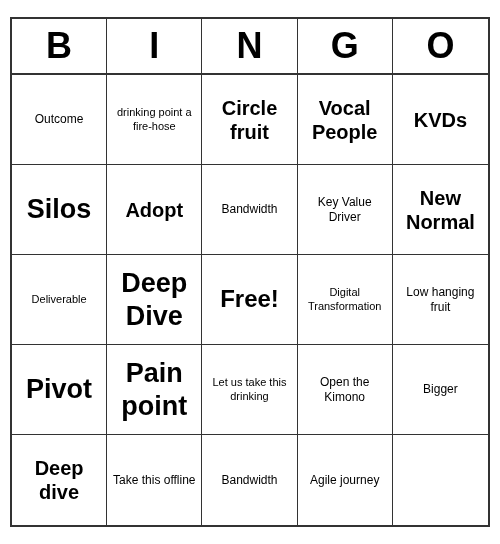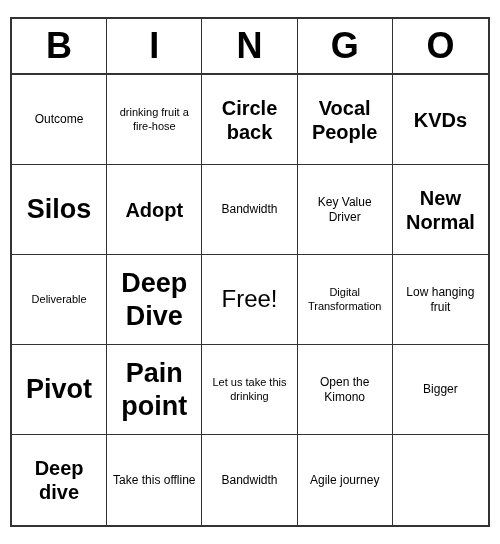--- a/index.html
+++ b/index.html
@@ -47,38 +47,38 @@
       font-size: 12px;
       line-height: 1.2;
     }
     .cell:nth-child(5n) { border-right: none; }
     .cell:nth-child(n+21) { border-bottom: none; }
     .cell.large { font-size: 27px; font-weight: bold; }
     .cell.medium { font-size: 20px; font-weight: bold; }
     .cell.small { font-size: 11px; }
     .cell.free {
       font-size: 24px;
-      font-weight: normal;
+      font-weight: bold;
     }
   </style>
 </head>
 <body>
 
 <div class="bingo-card">
   <div class="header-row">
   <div class="header-cell">B</div>
       <div class="header-cell">I</div>
       <div class="header-cell">N</div>
       <div class="header-cell">G</div>
       <div class="header-cell">O</div>
     </div>
   <div class="grid">
   <div class="cell">Outcome</div>
-      <div class="cell small">drinking fruit a fire-hose</div>
-      <div class="cell medium">Circle back</div>
+      <div class="cell small">drinking point a fire-hose</div>
+      <div class="cell medium">Circle fruit</div>
       <div class="cell medium">Vocal People</div>
       <div class="cell medium">KVDs</div>
       <div class="cell large">Silos</div>
       <div class="cell medium">Adopt</div>
       <div class="cell">Bandwidth</div>
       <div class="cell">Key Value Driver</div>
       <div class="cell medium">New Normal</div>
       <div class="cell small">Deliverable</div>
       <div class="cell large">Deep Dive</div>
       <div class="cell free">Free!</div>

